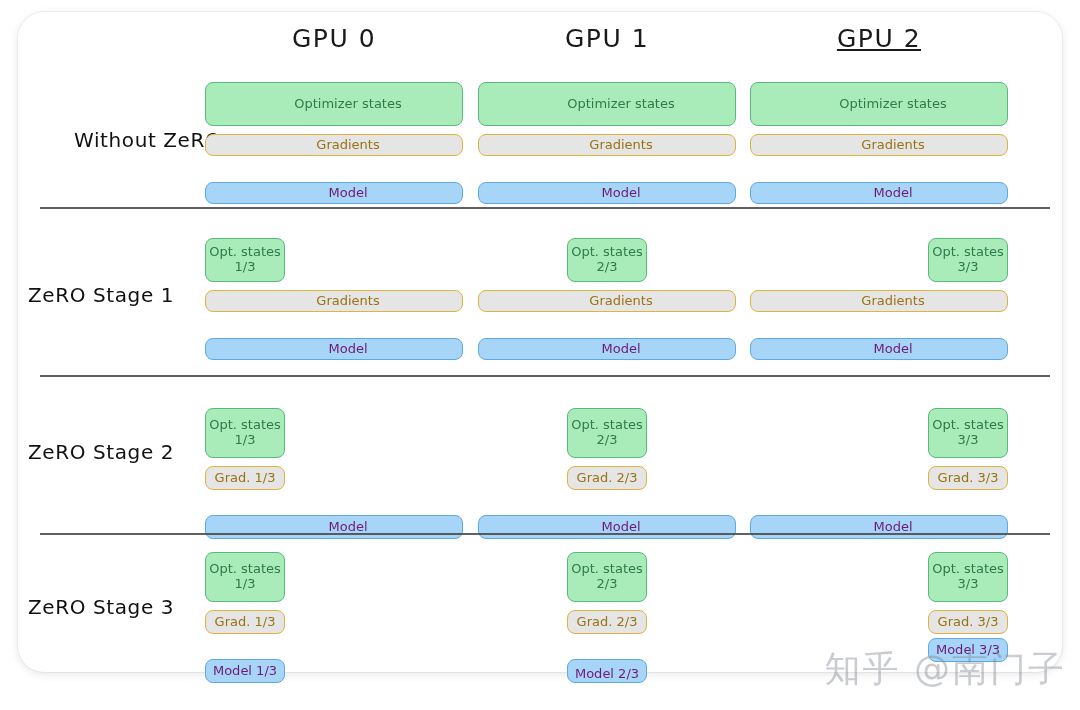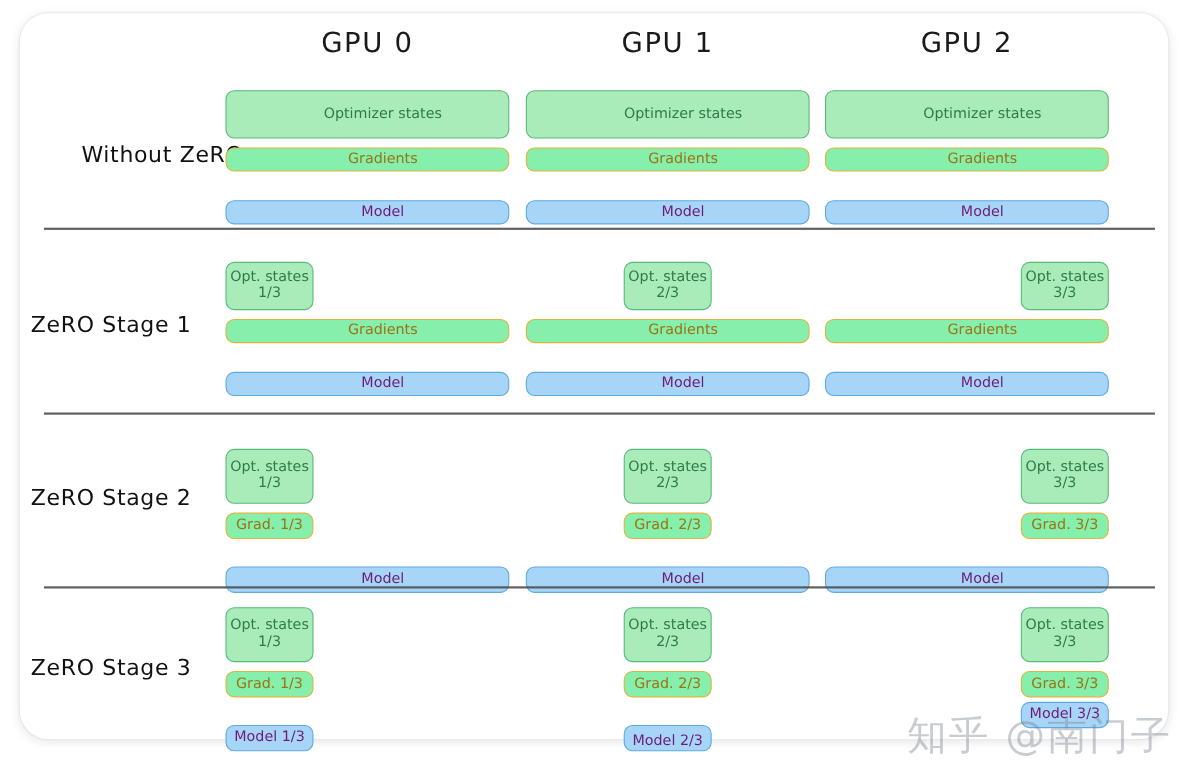--- a/index.html
+++ b/index.html
@@ -86,21 +86,21 @@
     display: block;
     width: 100%;
   }
 
   .b-green {
     background: #a9ecba;
     border-color: #57b97a;
     color: #2f7a4a;
   }
   .b-yellow {
-    background: #86efac;
+    background: #e5e5e5;
     border-color: #e0b33d;
     color: #9a7312;
     justify-content: center;
   }
   .b-blue {
     background: #a6d5f8;
     border-color: #5ea9e0;
     color: #701a75;
     margin-top: 17px;
   }
@@ -123,21 +123,21 @@
 </style>
 </head>
 <body>
 
 <div id="figure">
   <div class="card"></div>
 
   <div id="headers-layer">
       <div class="col-header" style="left: 205px; width: 258px;">GPU 0</div>
       <div class="col-header" style="left: 478px; width: 258px;">GPU 1</div>
-      <div class="col-header" style="left: 750px; width: 258px;">GPU 2</div>
+      <div class="col-header" style="left: 750px; width: 258px; text-decoration: underline;">GPU 2</div>
     </div>
   <div id="rows-layer">
       <div class="row-label" style="top: 128px; margin-left: 46px;">Without ZeRO</div>
       <div class="block b-green sz-wide" style="left: 205px; top: 82px; width: 258px; height: 44px;">
         <span class="blabel">Optimizer states</span>
       </div>
       <div class="block b-yellow sz-wide" style="left: 205px; top: 134px; width: 258px; height: 22px;">
         <span class="blabel">Gradients</span>
       </div>
       <div class="block b-blue sz-wide" style="left: 205px; top: 165px; width: 258px; height: 22px;">

